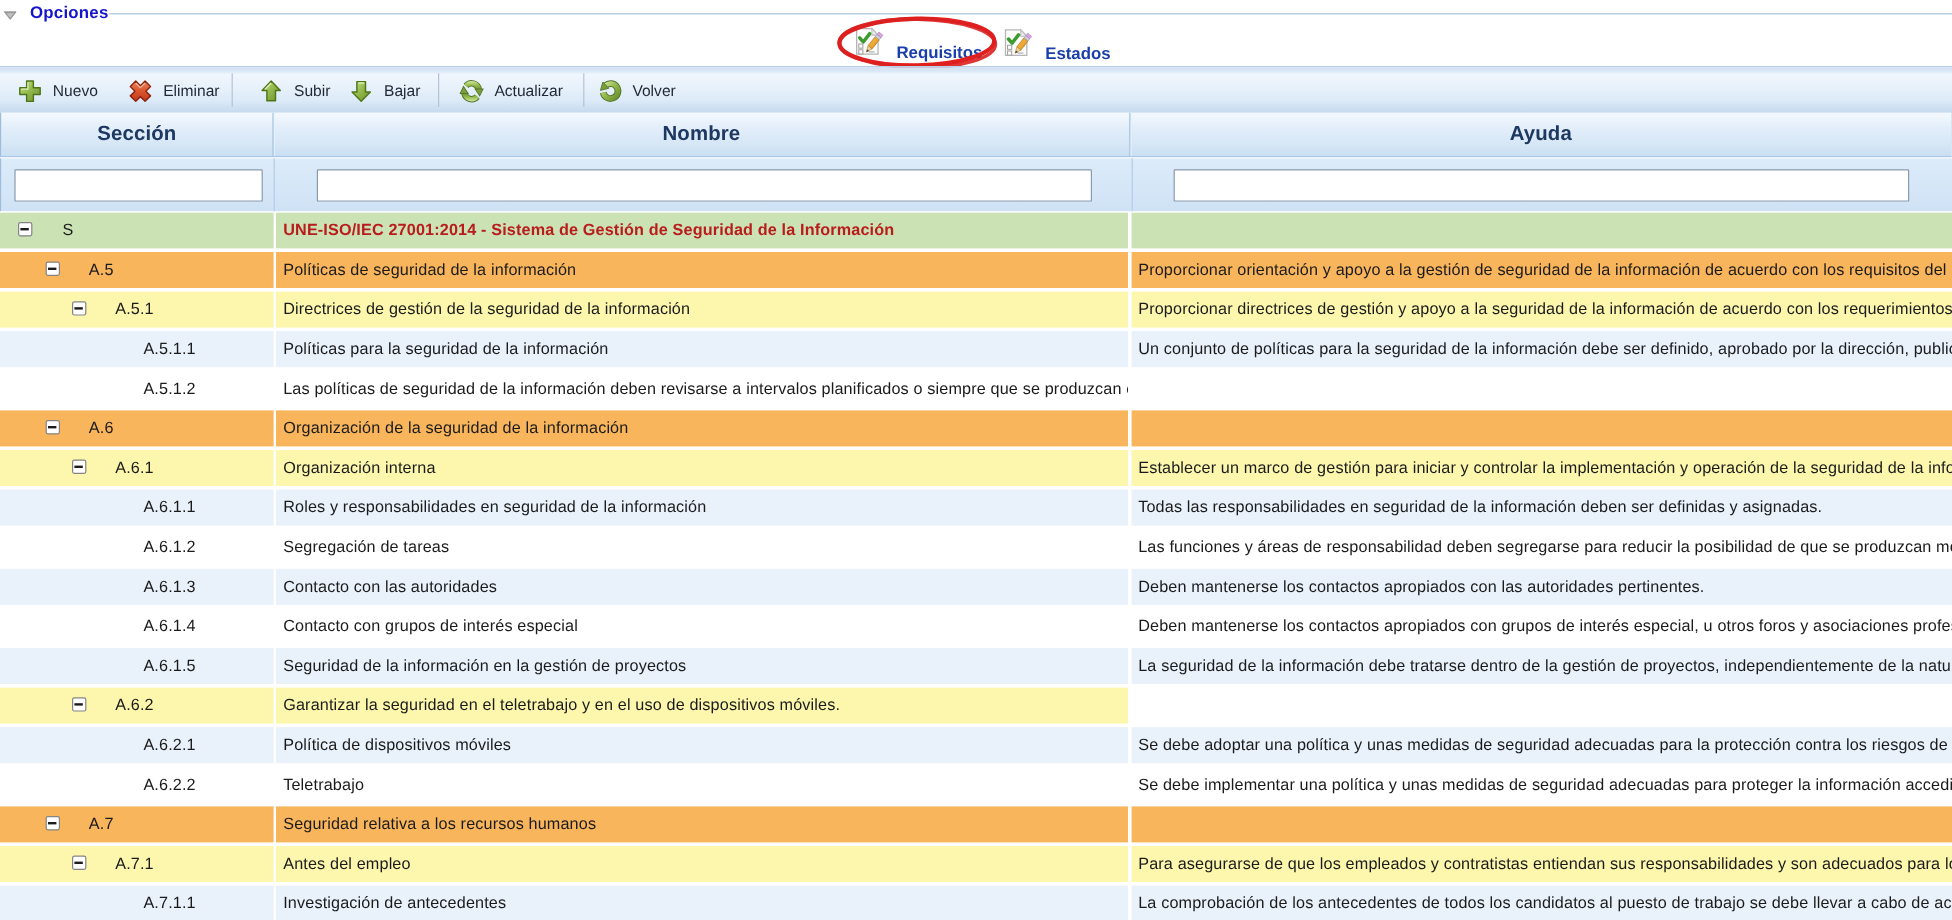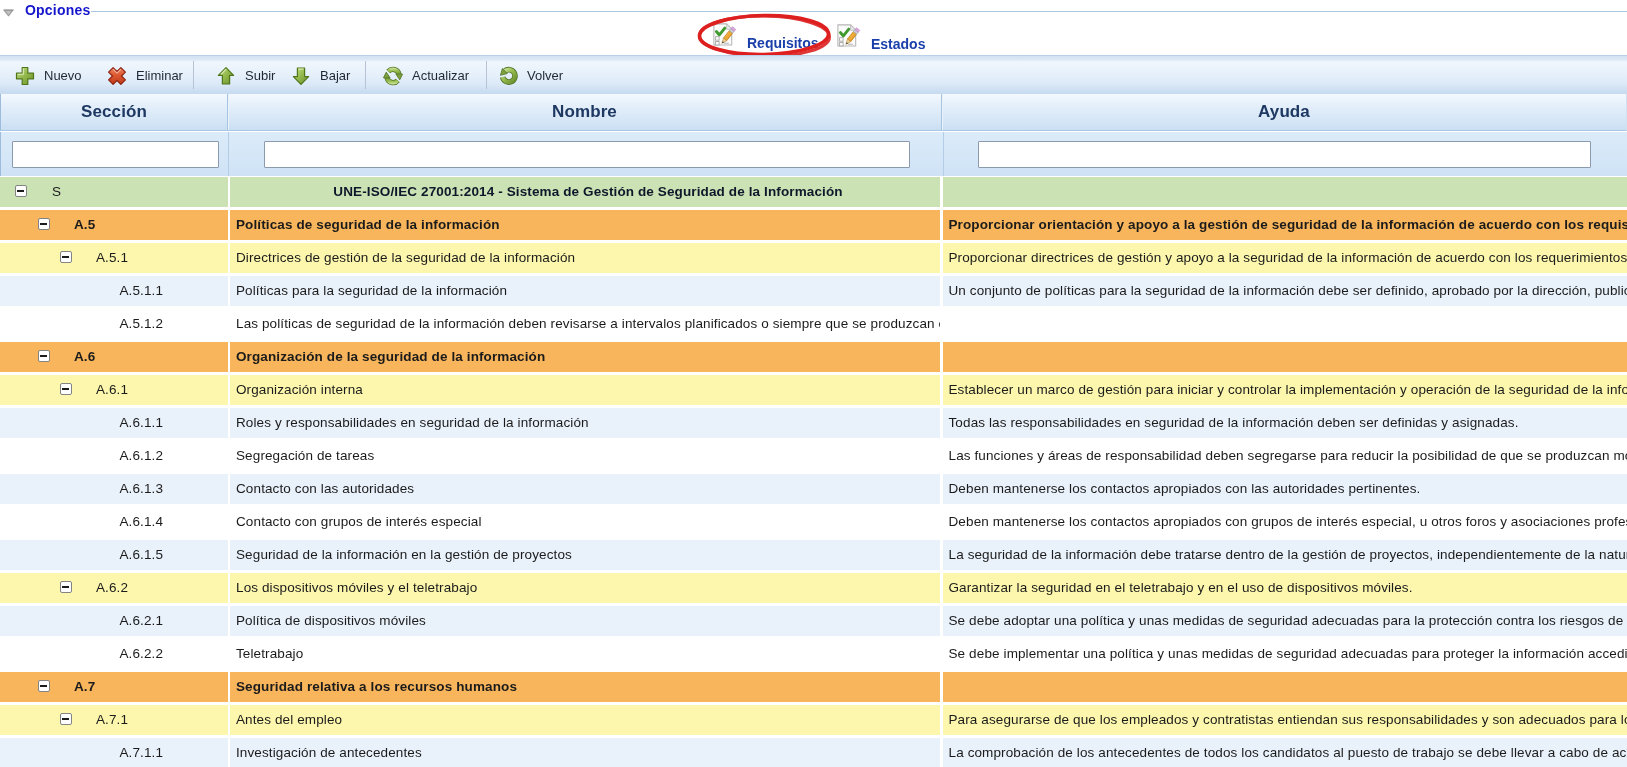--- a/index.html
+++ b/index.html
@@ -63,25 +63,25 @@
   
   .grid-body { position:absolute; left:0; top:177px; width:1627px; height:590px; overflow:hidden; }
   .row { position:relative; width:1627px; height:30px; margin-bottom:3px;
     display:grid; grid-template-columns:227.5px 710px 684.5px; column-gap:2.5px; }
   .cell { height:30px; line-height:30px; font-size:13.5px; letter-spacing:0.12px;
     color:#1b1b1b; white-space:nowrap; overflow:hidden; }
   .cell-seccion { position:relative; }
   .cell-nombre  { padding-left:6px; }
   .cell-ayuda   { padding-left:6px; }
   .kind-root .cell   { background:var(--row-green); }
-  .kind-chapter .cell{ background:var(--row-orange);font-weight:bold; }
+  .kind-chapter .cell{ background:var(--row-orange); }
   .kind-section .cell{ background:var(--row-yellow); }
   .kind-leaf-odd .cell { background:var(--row-blue); }
   .kind-leaf-even .cell{ background:var(--row-white); }
-  .kind-root .cell-nombre { font-weight:bold; color:#0f172a;text-align:center; }
+  .kind-root .cell-nombre { font-weight:bold; color:#b91c1c; }
 
   .tree-box { position:absolute; top:8px; width:12px; height:12px; background:#fff;
     border:1.5px solid #848484; border-radius:2px; cursor:pointer; }
   .tree-box::after { content:""; position:absolute; left:1px; top:3.5px; width:7px; height:2px;
     background:#1c1c1c; }
   .lvl0 .tree-box { left:15px; } .lvl1 .tree-box { left:37.5px; } .lvl2 .tree-box { left:60px; }
   .sec-label { position:absolute; top:0; }
   .lvl0 .sec-label { left:52px; } .lvl1 .sec-label { left:74px; }
   .lvl2 .sec-label { left:96px; } .lvl3 .sec-label { left:119.5px; }
 </style>
@@ -349,21 +349,20 @@
       <span class="sec-label">A.6.1.5</span>
     </div>
     <div class="cell cell-nombre">Seguridad de la información en la gestión de proyectos</div>
     <div class="cell cell-ayuda">La seguridad de la información debe tratarse dentro de la gestión de proyectos, independientemente de la naturaleza del proyecto.</div>
   </div>
       <div class="row kind-section lvl2">
     <div class="cell cell-seccion">
       <span class="tree-box"></span>
       <span class="sec-label">A.6.2</span>
     </div>
-    <div class="cell cell-nombre">Los dispositivos móviles y el teletrabajo</div>
     <div class="cell cell-ayuda">Garantizar la seguridad en el teletrabajo y en el uso de dispositivos móviles.</div>
   </div>
       <div class="row kind-leaf-odd lvl3">
     <div class="cell cell-seccion">
 
       <span class="sec-label">A.6.2.1</span>
     </div>
     <div class="cell cell-nombre">Política de dispositivos móviles</div>
     <div class="cell cell-ayuda">Se debe adoptar una política y unas medidas de seguridad adecuadas para la protección contra los riesgos de la utilización de dispositivos móviles.</div>
   </div>

